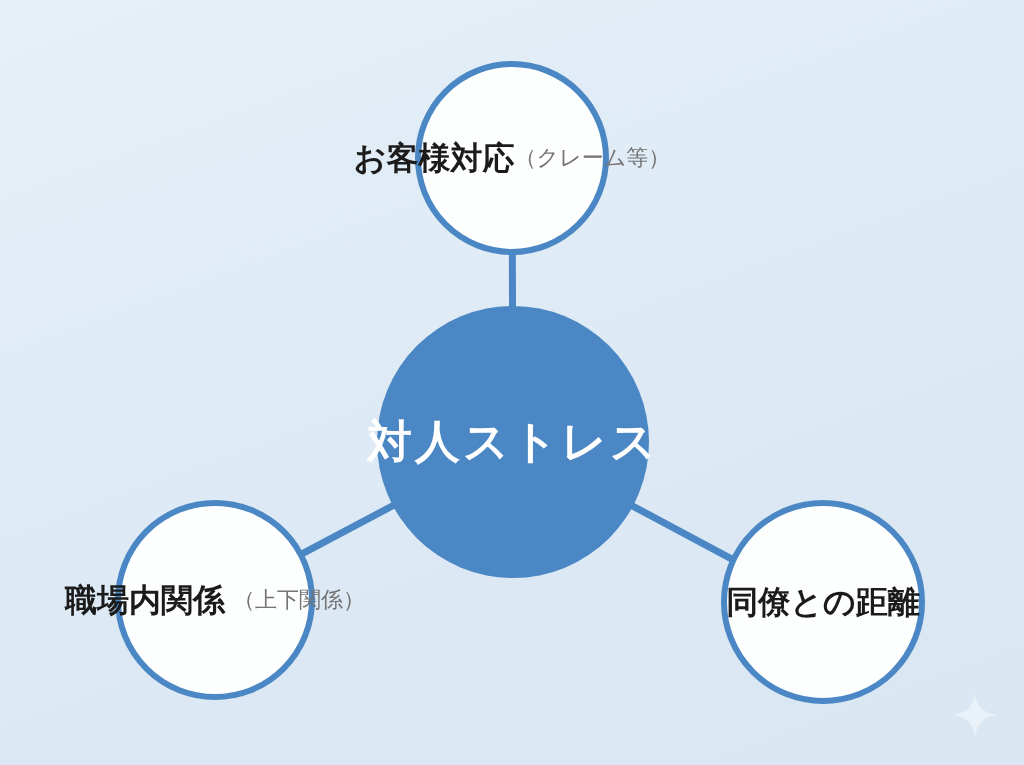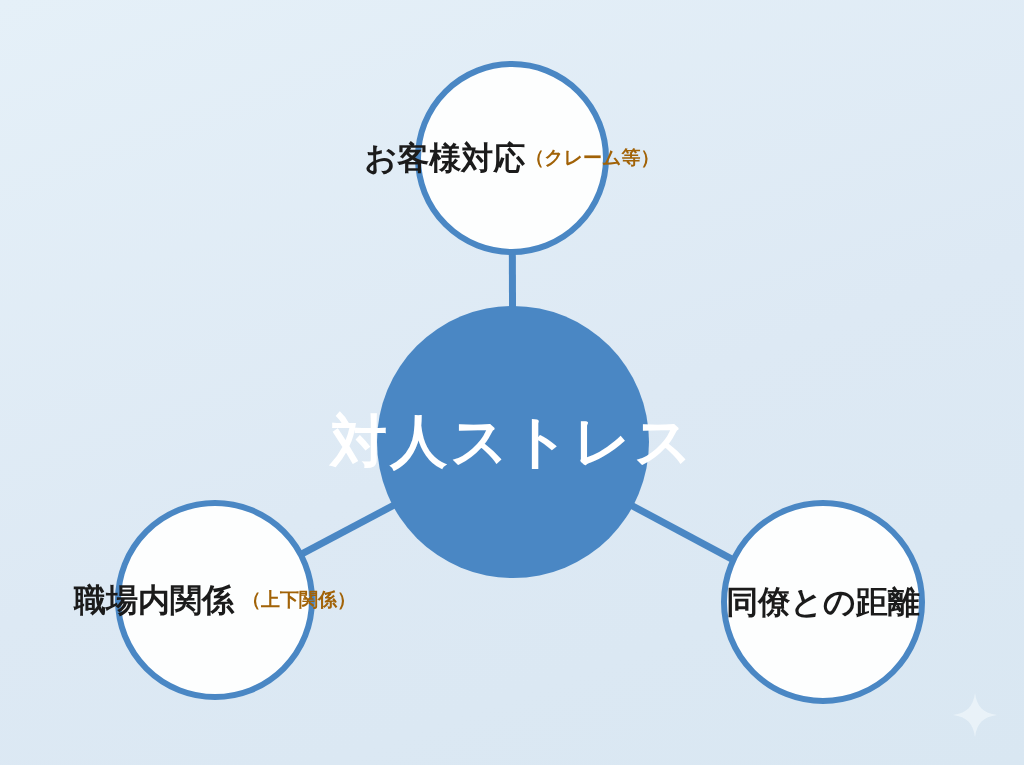--- a/index.html
+++ b/index.html
@@ -35,21 +35,21 @@
   }
   .node-center {
     left: 377px;
     top: 306px;
     width: 272px;
     height: 272px;
     background: #4a87c4;
   }
   .node-center .center-label {
     color: #ffffff;
-    font-size: 57px;
+    font-size: 45px;
     font-weight: bold;
     letter-spacing: 3px;
     white-space: nowrap;
   }
   .node-satellite {
     background: #fdfefe;
     border: 6px solid #4a87c4;
   }
   .node-top {
     left: 415px;
@@ -72,23 +72,23 @@
     margin-left: 11px;
   }
   .sat-label {
     color: #1b1b1b;
     font-size: 32px;
     font-weight: bold;
     line-height: 1.2;
     white-space: nowrap;
   }
   .sat-sublabel {
-    color: #a16207;
-    font-size: 19px;
-    font-weight: bold;
+    color: #737373;
+    font-size: 22px;
+    font-weight: normal;
     line-height: 1.3;
     white-space: nowrap;
   }
   .sparkle {
     position: absolute;
     left: 951px;
     top: 691px;
     width: 48px;
     height: 48px;
     opacity: 0.6;

